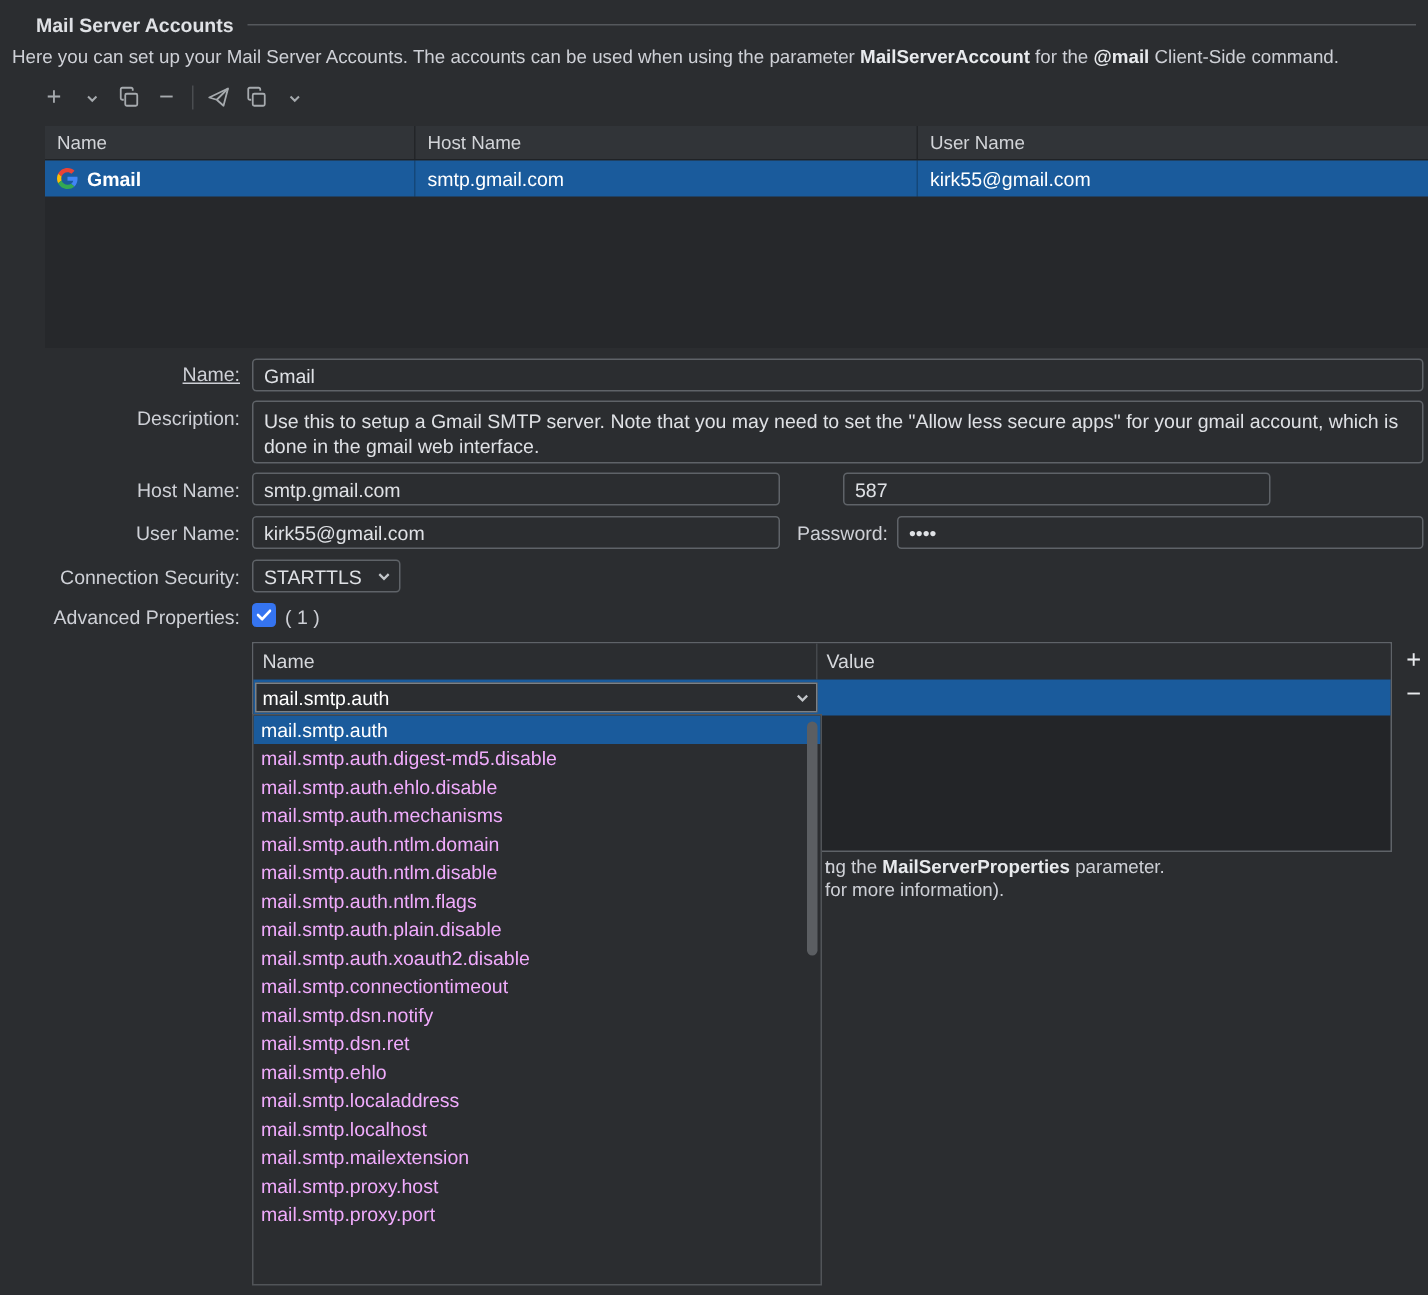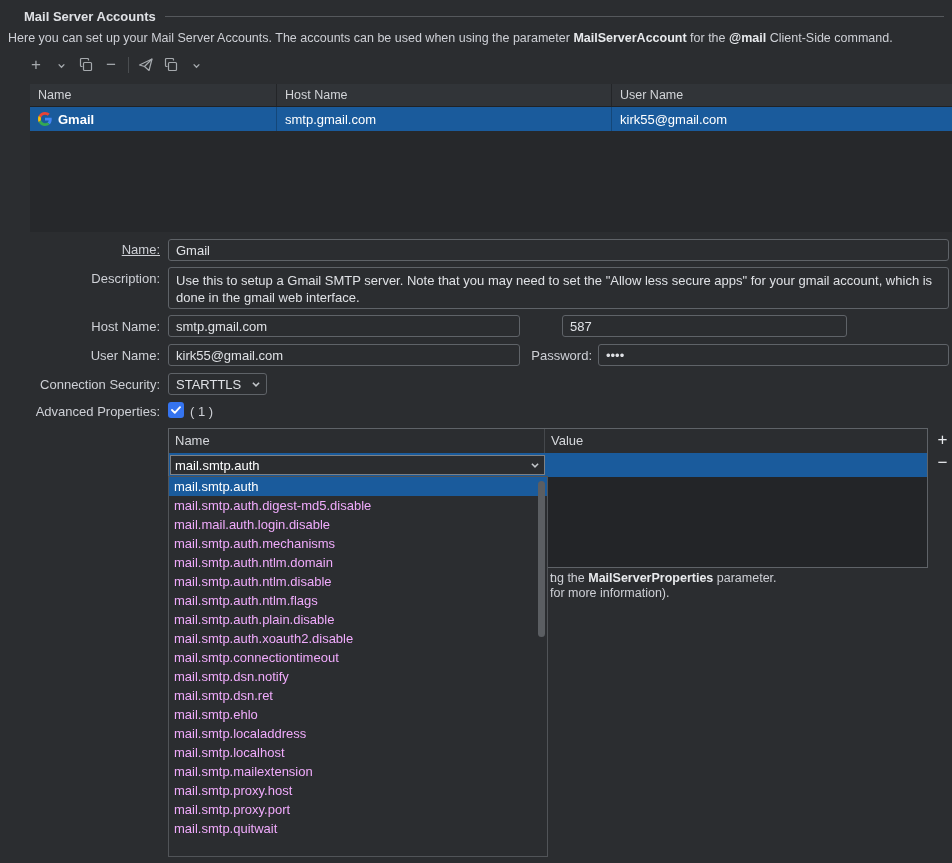--- a/index.html
+++ b/index.html
@@ -217,31 +217,30 @@
     </div>
   </div>
 </div>
 
 <div class="side-btn" style="top:431px;">+</div>
 <div class="side-btn" style="top:454px;">−</div>
 
 <div class="popup">
   <div class="popup-item selected">mail.smtp.auth</div>
   <div class="popup-item">mail.smtp.auth.digest-md5.disable</div>
-  <div class="popup-item">mail.mail.auth.login.disable</div>
+  <div class="popup-item">mail.smtp.auth.ehlo.disable</div>
   <div class="popup-item">mail.smtp.auth.mechanisms</div>
   <div class="popup-item">mail.smtp.auth.ntlm.domain</div>
   <div class="popup-item">mail.smtp.auth.ntlm.disable</div>
   <div class="popup-item">mail.smtp.auth.ntlm.flags</div>
   <div class="popup-item">mail.smtp.auth.plain.disable</div>
   <div class="popup-item">mail.smtp.auth.xoauth2.disable</div>
   <div class="popup-item">mail.smtp.connectiontimeout</div>
   <div class="popup-item">mail.smtp.dsn.notify</div>
   <div class="popup-item">mail.smtp.dsn.ret</div>
   <div class="popup-item">mail.smtp.ehlo</div>
   <div class="popup-item">mail.smtp.localaddress</div>
   <div class="popup-item">mail.smtp.localhost</div>
   <div class="popup-item">mail.smtp.mailextension</div>
   <div class="popup-item">mail.smtp.proxy.host</div>
   <div class="popup-item">mail.smtp.proxy.port</div>
-  <div class="popup-item">mail.smtp.quitwait</div>
   <div class="popup-thumb"></div>
 </div>
 
 </body></html>

